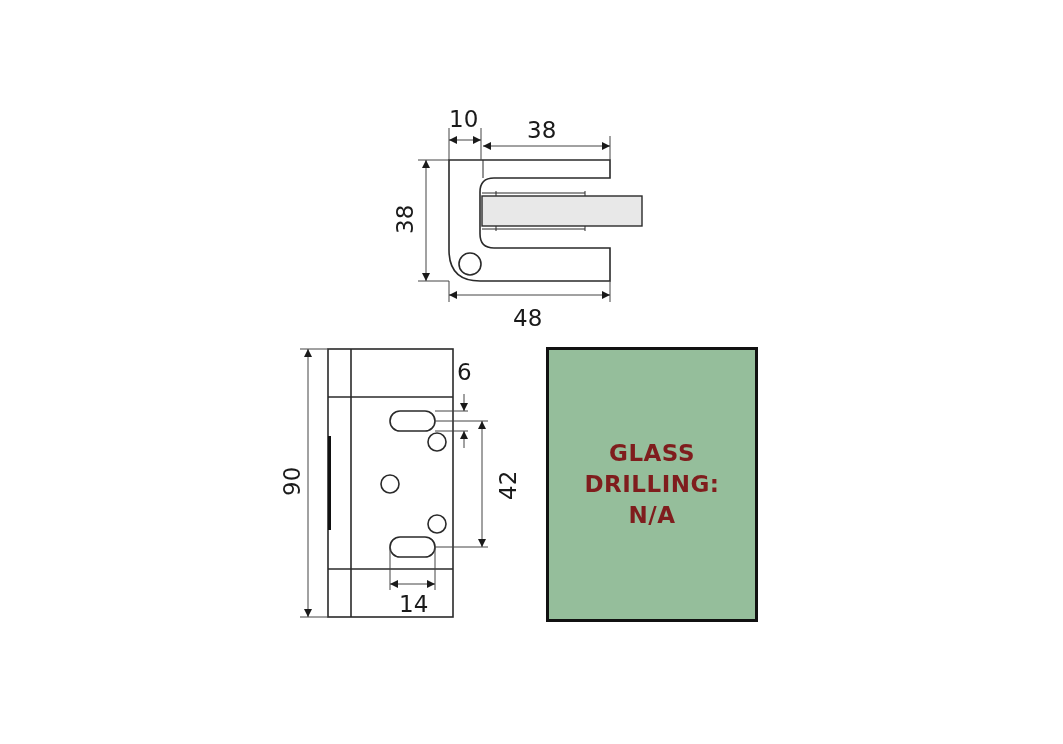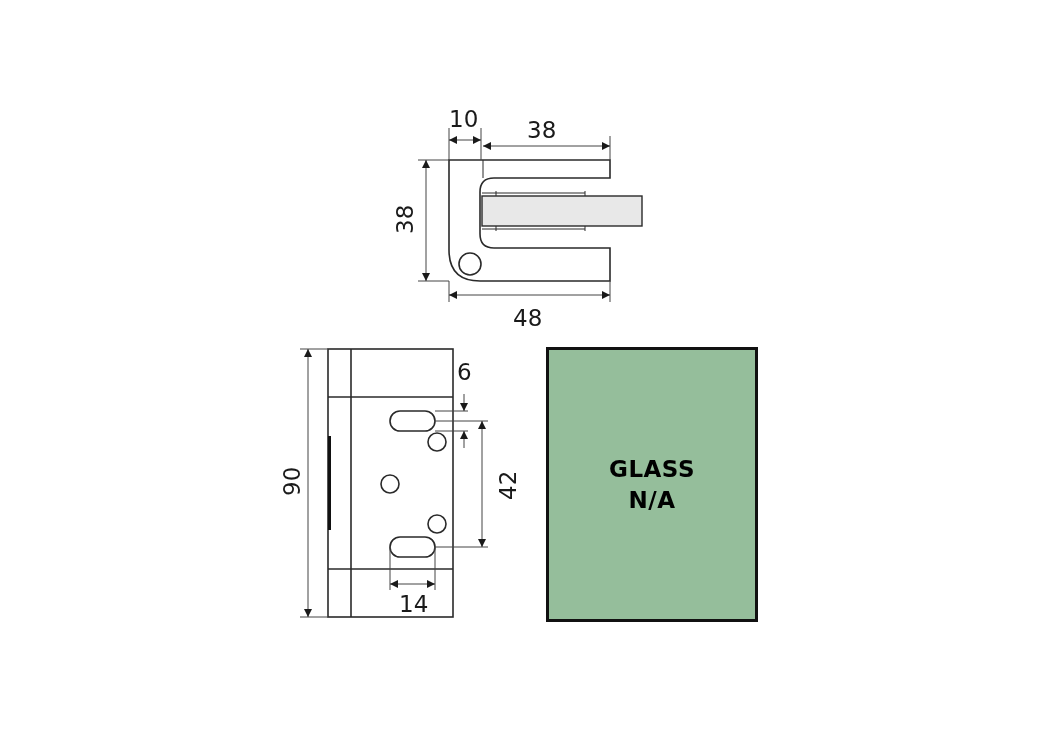--- a/index.html
+++ b/index.html
@@ -9,21 +9,21 @@
     .line { stroke: #2a2a2a; stroke-width: 1.6; fill: none; }
     .thin { stroke: #2a2a2a; stroke-width: 1; fill: none; }
     .ext { stroke: #444; stroke-width: 1; fill: none; }
     .glass-box {
       position: absolute; left: 546px; top: 347px; width: 206px; height: 269px;
       background: #95be9b; border: 3px solid #111111;
       display: flex; align-items: center; justify-content: center; flex-direction: column;
     }
     .glass-label {
       font-family: "DejaVu Sans", sans-serif; font-weight: bold; font-size: 23px;
-      color: #000000; text-align: right; line-height: 31px; letter-spacing: 0.5px;
+      color: #7f1d1d; text-align: right; line-height: 31px; letter-spacing: 0.5px;
     }
   </style>
 </head>
 <body>
 
 <svg id="canvas" viewBox="0 0 1063 744" xmlns="http://www.w3.org/2000/svg">
   <defs>
     <marker id="arr" viewBox="0 0 10 10" refX="10" refY="5" markerWidth="10" markerHeight="8" orient="auto-start-reverse" markerUnits="userSpaceOnUse">
       <path d="M0,0 L10,5 L0,10 z" fill="#1a1a1a"></path>
     </marker>
@@ -102,14 +102,15 @@
 
     <line class="ext" x1="390" y1="547" x2="390" y2="590"></line>
     <line class="ext" x1="435" y1="547" x2="435" y2="590"></line>
     <line class="ext" x1="390" y1="584" x2="435" y2="584" marker-start="url(#arr)" marker-end="url(#arr)"></line>
     <text class="dim-text" x="399" y="612">14</text>
   </g>
 </svg>
 
 <div class="glass-box">
   <div class="glass-label">GLASS</div>
+  <div class="glass-label">DRILLING:</div>
   <div class="glass-label">N/A</div>
 </div>
 
 </body></html>

